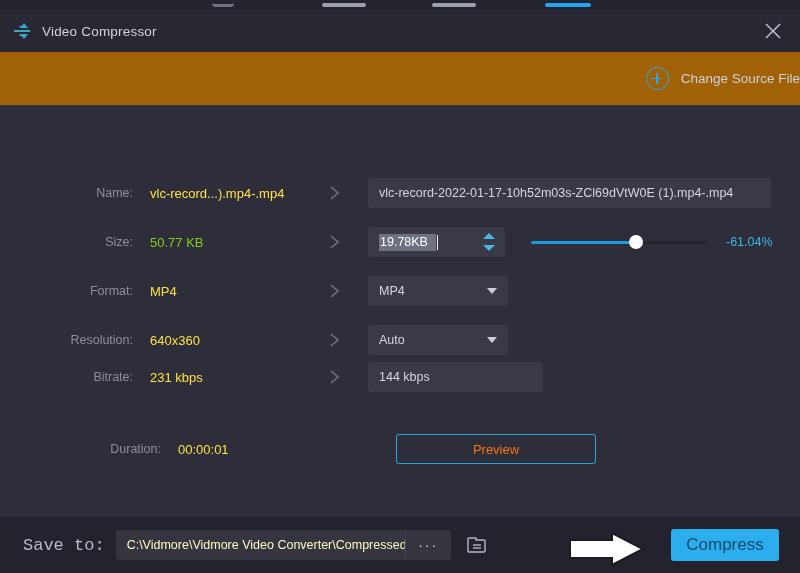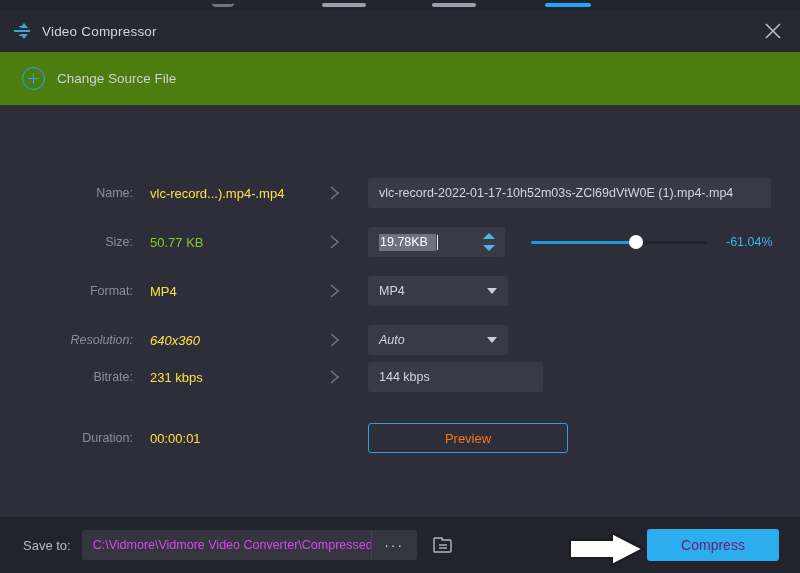--- a/index.html
+++ b/index.html
@@ -79,24 +79,25 @@
     width: 26px; height: 26px;
     color: #b9bdc8;
   }
   .tb-close svg { display:block; }
 
   
   .source-row {
     position: absolute;
     top: 52px; left: 0;
     width: 800px; height: 54px;
-    background: #4d7c0f;
+    background: #a16207;
     display: flex;
     align-items: center;
     border-bottom: 1px solid #33333f;
+    justify-content: flex-end;
   }
   .plus-icon {
     margin-left: 22px;
     width: 23px; height: 23px;
     border-radius: 50%;
     border: 1.6px solid #29a8ef;
     position: relative;
     flex: none;
   }
   .plus-icon::before, .plus-icon::after {
@@ -122,23 +123,23 @@
   .row {
     position: absolute;
     left: 0; width: 800px;
     height: 30px;
     display: flex;
     align-items: center;
   }
   .r-name  { top: 72px; }
   .r-size  { top: 121px; }
   .r-fmt   { top: 170px; }
-  .r-res   { top: 219px; font-style: italic; }
+  .r-res   { top: 219px; }
   .r-bit   { top: 256px; }
-  .r-dur   { top: 317px; }
+  .r-dur   { top: 328px; padding-left: 28px; }
 
   .lbl {
     width: 137px;
     text-align: right;
     color: #8b8f9c;
     font-size: 12.5px;
     flex: none;
     padding-right: 4px;
   }
   .val {
@@ -267,36 +268,37 @@
     position: absolute;
     bottom: 0; left: 0;
     width: 800px; height: 56px;
     background: #23232e;
     display: flex;
     align-items: center;
   }
   .save-lbl {
     margin-left: 23px;
     color: #b7bbc5;
-    font-size: 13px;
-    flex: none;
+    font-size: 17px;
+    flex: none;
+    font-family: Liberation Mono, monospace;
   }
   .path-box {
     margin-left: 11px;
     width: 335px; height: 30px;
     background: #35353f;
     border-radius: 3px;
     display: flex;
     align-items: center;
     flex: none;
   }
   .path-text {
     flex: 1;
     padding-left: 11px;
-    color: #d946ef;
+    color: #fef9c3;
     font-size: 12.5px;
     white-space: nowrap;
     overflow: hidden;
   }
   .dots-btn {
     width: 46px; height: 30px;
     border-left: 1px solid #42424d;
     color: #cfd3dc;
     font-size: 14px;
     letter-spacing: 2px;
@@ -310,26 +312,26 @@
     width: 26px; height: 22px;
     color: #b4b8c2;
     flex: none;
   }
   .folder-btn svg { display: block; }
 
   .compress-btn {
     position: absolute;
     right: 21px; top: 50%;
     transform: translateY(-50%);
-    width: 132px; height: 32px;
+    width: 108px; height: 32px;
     background: #2caeee;
     border: none;
     border-radius: 3px;
-    color: #701a75;
-    font-size: 14px;
+    color: #0c4a6e;
+    font-size: 17px;
     font-family: "Liberation Sans", sans-serif;
     display: flex;
     align-items: center;
     justify-content: center;
   }
 
   
   .anno-arrow {
     position: absolute;
     left: 568px; top: 531px;

